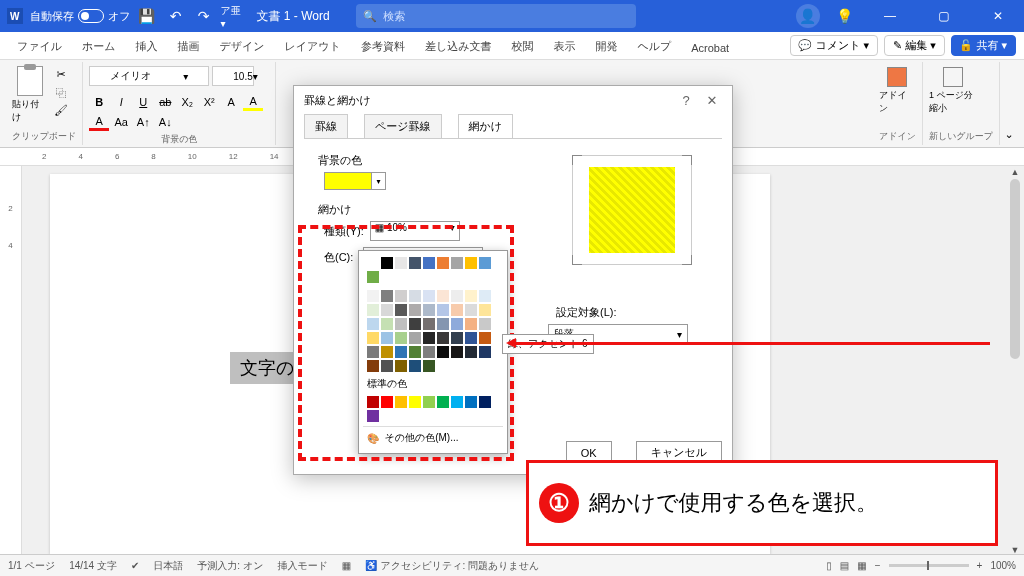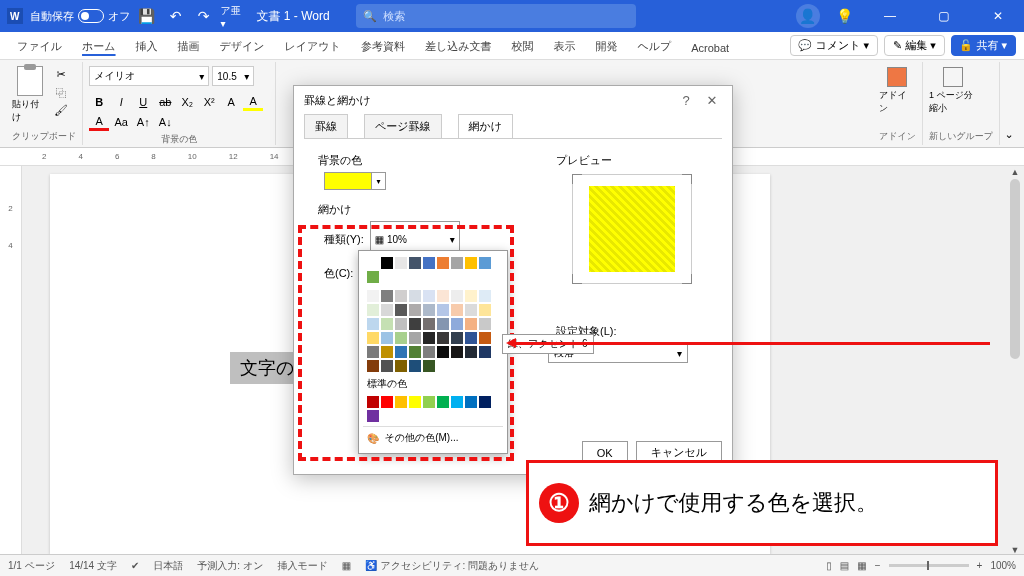--- a/index.html
+++ b/index.html
@@ -9,35 +9,35 @@
 .autosave{display:flex;align-items:center;gap:4px;font-size:11px}
 .autosave-toggle{width:26px;height:14px;border:1px solid #fff;border-radius:7px;display:flex;align-items:center;padding:0 2px}
 .autosave-toggle::before{content:'';width:8px;height:8px;background:#fff;border-radius:50%}
 .tb-btn{width:22px;height:22px;display:flex;align-items:center;justify-content:center;font-size:14px}
 .doc-title{font-size:12px;margin-left:8px}
 .search-box{flex:0 0 280px;height:24px;background:#4A7DE0;border-radius:4px;display:flex;align-items:center;padding:0 8px;margin-left:20px;gap:6px;color:#cfe0ff}
 .tb-right{margin-left:auto;display:flex;align-items:center;gap:14px}
 .win-btn{width:40px;height:28px;display:flex;align-items:center;justify-content:center;font-size:12px}
 .menubar{height:28px;background:#fff;display:flex;align-items:flex-end;padding:0 8px;gap:2px;border-bottom:1px solid #ddd}
 .menu-item{padding:5px 9px;font-size:11px;color:#444;border-radius:3px 3px 0 0}
-.menu-item.active{background:#fff;text-decoration:underline;text-underline-offset:4px;text-decoration-color:#2760D9;text-decoration-thickness:2px}
+.menu-item.active{background:#fff;text-underline-offset:4px;text-decoration-color:#2760D9;text-decoration-thickness:2px}
 .menu-right{margin-left:auto;display:flex;gap:6px;padding-bottom:3px}
 .menu-pill{border:1px solid #ccc;border-radius:4px;padding:2px 8px;font-size:11px;display:flex;align-items:center;gap:3px}
 .menu-pill.blue{background:#2760D9;color:#fff;border-color:#2760D9}
 .ribbon{height:88px;background:#f5f5f5;border-bottom:1px solid #ccc;display:flex;padding:2px 6px}
 .rg{border-right:1px solid #ddd;padding:0 6px;display:flex;flex-direction:column}
 .rg-body{flex:1;display:flex;align-items:flex-start;gap:4px;padding-top:4px}
 .rg-label{font-size:9px;text-align:center;color:#666;padding:2px 0}
 .big-btn{width:36px;height:58px;display:flex;flex-direction:column;align-items:center;justify-content:center;gap:2px;font-size:9px}
 .paste-ic{width:26px;height:30px;border:1px solid #999;background:#fff;position:relative}
 .paste-ic::before{content:'';position:absolute;top:-3px;left:6px;width:12px;height:6px;background:#999;border-radius:2px}
 .side-btns{display:flex;flex-direction:column;gap:2px}
 .sb{width:18px;height:16px;font-size:11px;display:flex;align-items:center;justify-content:center}
 .font-sel{display:flex;gap:3px;margin-bottom:3px}
-.combo{border:1px solid #ccc;background:#fff;height:20px;display:flex;align-items:center;padding:0 4px;font-size:10px}
+.combo{border:1px solid #ccc;background:#fff;height:20px;display:flex;align-items:center;padding:0 20px;font-size:10px}
 .fbtns{display:flex;gap:2px;flex-wrap:wrap;width:180px}
 .fb{width:20px;height:18px;display:flex;align-items:center;justify-content:center;font-size:11px}
 .addin{width:36px;height:50px;display:flex;flex-direction:column;align-items:center;justify-content:center;font-size:9px;gap:2px}
 .addin-ic{width:20px;height:20px;border:1px solid #888}
 .ruler{height:18px;background:#fff;border-bottom:1px solid #ddd;display:flex;align-items:center;padding-left:42px;font-size:8px;color:#666;gap:32px;position:relative;overflow:hidden}
 .doc-area{position:relative;height:390px;background:#f0f0f0;overflow:hidden}
 .vruler{position:absolute;left:0;top:0;width:22px;height:100%;background:#fff;border-right:1px solid #ddd;font-size:8px;color:#666;display:flex;flex-direction:column;align-items:center;padding-top:10px;gap:28px}
 .page{position:absolute;left:50px;top:8px;width:720px;height:380px;background:#fff;box-shadow:0 1px 3px rgba(0,0,0,.2)}
 .sel-text{position:absolute;left:180px;top:178px;background:#bfbfbf;padding:4px 10px;font-size:18px}
 .scroll-v{position:absolute;right:2px;top:0;width:14px;height:100%;display:flex;flex-direction:column;align-items:center}
@@ -57,32 +57,32 @@
 .dlg-tab{padding:4px 10px;font-size:11px;border:1px solid #ccc;background:#f3f3f3;border-bottom:none}
 .dlg-tab.active{background:#fff;position:relative;z-index:2}
 .dlg-body{border-top:1px solid #ccc;margin:0 10px;padding:10px 6px;display:flex;gap:8px;height:300px;position:relative}
 .left-pane{flex:0 0 230px}
 .right-pane{flex:1}
 .fld-lbl{font-size:11px;margin:4px 8px}
 .fill-sw{display:flex;align-items:center}
 .fill-box{width:48px;height:18px;background:#ffff00;border:1px solid #999}
 .dd{width:14px;height:18px;border:1px solid #999;border-left:none;display:flex;align-items:center;justify-content:center;font-size:8px}
 .pattern-row{display:flex;align-items:center;gap:6px}
-.small-combo{border:1px solid #999;height:36px;display:flex;align-items:center;padding:0 4px;font-size:10px;width:90px;justify-content:space-between}
+.small-combo{border:1px solid #999;height:20px;display:flex;align-items:flex-start;padding:0 4px;font-size:10px;width:90px;justify-content:space-between}
 .color-row{display:flex;align-items:center;gap:10px}
 .color-combo{border:1px solid #999;height:20px;width:120px;display:flex;align-items:center;justify-content:flex-end;padding:0 3px;font-size:10px;gap:24px}
 .preview-box{width:120px;height:110px;border:1px solid #ccc;margin:6px auto;display:flex;align-items:center;justify-content:center;position:relative}
 .prev-crop{position:absolute;width:10px;height:10px;border:1px solid #888}
 .pc-tl{left:-1px;top:-1px;border-right:none;border-bottom:none}
 .pc-tr{right:-1px;top:-1px;border-left:none;border-bottom:none}
 .pc-bl{left:-1px;bottom:-1px;border-right:none;border-top:none}
 .pc-br{right:-1px;bottom:-1px;border-left:none;border-top:none}
 .shade-sample{width:86px;height:86px;background:linear-gradient(45deg,#ffff00 25%,#e8e800 25%,#e8e800 50%,#ffff00 50%,#ffff00 75%,#e8e800 75%);background-size:8px 8px}
 .target-sel{width:140px;border:1px solid #999;height:20px;display:flex;align-items:center;justify-content:space-between;padding:0 5px;font-size:10px}
-.dlg-btns{position:absolute;right:10px;bottom:10px;display:flex;gap:8px}
+.dlg-btns{position:absolute;right:10px;bottom:10px;display:flex;gap:24px}
 .dlg-btn{border:1px solid #999;padding:3px 14px;font-size:11px;background:#fff}
 
 .color-popup{position:absolute;left:358px;top:250px;width:150px;background:#fff;border:1px solid #999;box-shadow:0 3px 10px rgba(0,0,0,.3);z-index:60;padding:4px}
 .cp-sec{font-size:10px;padding:3px 4px}
 .cp-auto{display:flex;align-items:center;gap:6px;padding:3px 4px}
 .cp-auto-sw{width:12px;height:12px;background:#000}
 .cp-grid{display:flex;flex-wrap:wrap;gap:2px;padding:2px 4px}
 .cp-c{width:12px;height:12px}
 .cp-more{display:flex;align-items:center;gap:5px;padding:4px;font-size:10px;border-top:1px solid #ddd;margin-top:2px}
 .tooltip{position:absolute;left:502px;top:334px;background:#fff;border:1px solid #999;padding:2px 5px;font-size:10px;z-index:70}
@@ -277,21 +277,20 @@
       </div>
       <div class="color-row" style="margin-left:14px;margin-top:6px">
         <span>色(C):</span>
         <div class="color-combo">
             <span>自動</span>
             <span style="background:#cde;padding:0 2px">▾</span>
           </div>
       </div>
     </div>
     <div class="right-pane">
-      <div class="fld-lbl">プレビュー</div>
       <div class="preview-box">
         <div class="prev-crop pc-tl"></div>
           <div class="prev-crop pc-tr"></div>
           <div class="prev-crop pc-bl"></div>
           <div class="prev-crop pc-br"></div>
         <div class="shade-sample"></div>
       </div>
       <div class="fld-lbl" style="margin-top:40px">設定対象(L):</div>
       <div class="target-sel">
           <span>段落</span>

